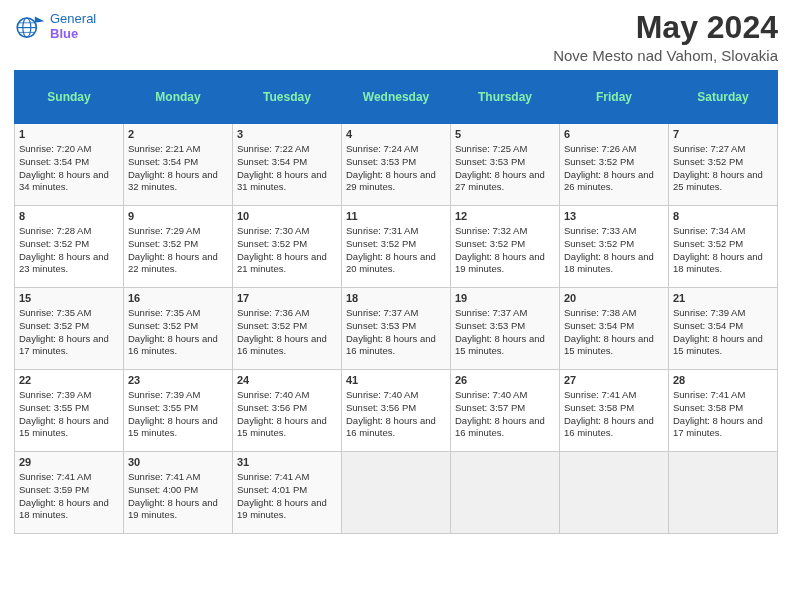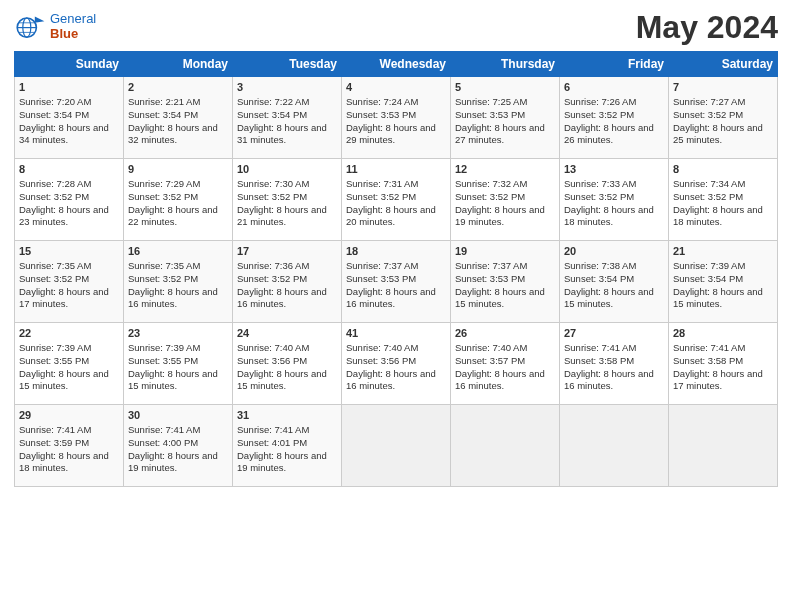--- a/index.html
+++ b/index.html
@@ -41,23 +41,23 @@
       margin-top: 2px;
     }
     .calendar {
       width: 100%;
       border-collapse: collapse;
       margin-top: 6px;
       font-size: 10px;
     }
     .calendar thead tr th {
       background-color: #1a6abf;
-      color: #ffffff;
-      padding: 5px 4px;
-      text-align: right;
+      color: #86efac;
+      padding: 19px 4px;
+      text-align: center;
       font-size: 12px;
       font-weight: bold;
       border: 1px solid #1a6abf;
     }
     .calendar tbody tr td {
       vertical-align: top;
       padding: 3px 4px;
       border: 1px solid #ccc;
       width: calc(100% / 7);
       height: 82px;
@@ -90,25 +90,26 @@
       <circle cx="16" cy="22" r="12" fill="none" stroke="#1a6abf" stroke-width="2"></circle>
       <ellipse cx="16" cy="22" rx="5" ry="12" fill="none" stroke="#1a6abf" stroke-width="1.5"></ellipse>
       <line x1="4" y1="22" x2="28" y2="22" stroke="#1a6abf" stroke-width="1.5"></line>
       <line x1="6" y1="16" x2="26" y2="16" stroke="#1a6abf" stroke-width="1"></line>
       <line x1="6" y1="28" x2="26" y2="28" stroke="#1a6abf" stroke-width="1"></line>
 
       <polygon points="26,8 38,14 26,16" fill="#1a6abf"></polygon>
     </svg>
     <div>
       <div style="font-size:13px;font-weight:normal;color:#1a6abf;">General</div>
-      <div style="font-size:13px;font-weight:bold;color:#c2410c;">Blue</div>
+      <div style="font-size:13px;font-weight:bold;color:#8b5cf6;">Blue</div>
     </div>
   </div>
   <div class="title-block">
     <div class="main-title">May 2024</div>
+    <div class="subtitle">Nove Mesto nad Vahom, Slovakia</div>
   </div>
 </div>
 
 <table class="calendar">
   <thead>
     <tr>
       <th>Sunday</th>
       <th>Monday</th>
       <th>Tuesday</th>
       <th>Wednesday</th>

